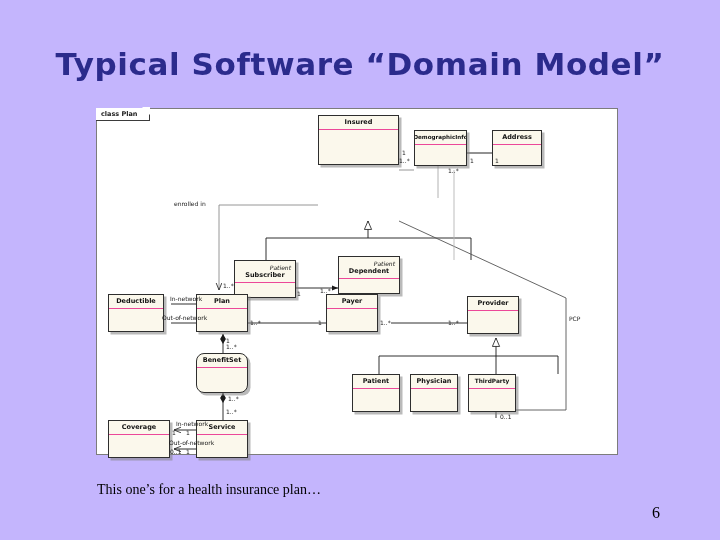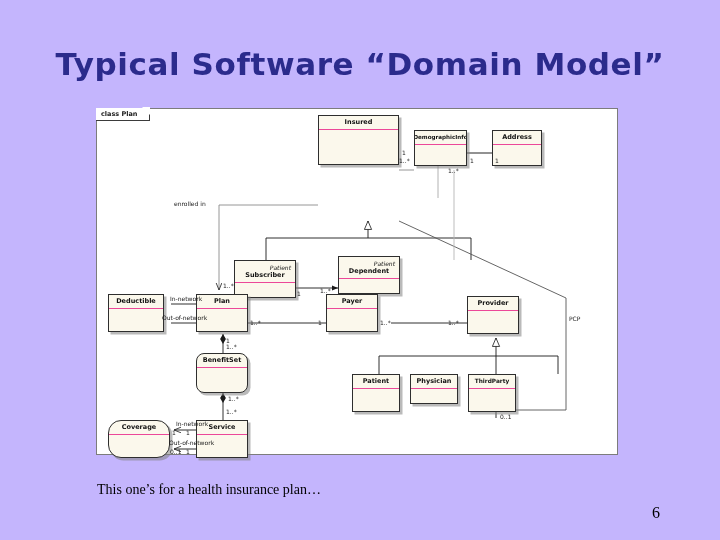--- a/index.html
+++ b/index.html
@@ -276,31 +276,31 @@
     <div class="cls" style="left:100px; top:245px; width:52px; height:40px;border-radius:8px;">
       <div class="hdr">BenefitSet</div>
       <div class="body"></div>
     </div>
 
     <div class="cls" style="left:256px; top:266px; width:48px; height:38px;">
       <div class="hdr">Patient</div>
       <div class="body"></div>
     </div>
 
-    <div class="cls" style="left:314px; top:266px; width:48px; height:30px;">
+    <div class="cls" style="left:314px; top:266px; width:48px; height:38px;">
       <div class="hdr">Physician</div>
       <div class="body"></div>
     </div>
 
     <div class="cls" style="left:372px; top:266px; width:48px; height:38px;">
       <div class="hdr" style="font-size:5.8px;">ThirdParty</div>
       <div class="body"></div>
     </div>
 
-    <div class="cls" style="left:12px; top:312px; width:62px; height:38px;border-radius:13px;">
+    <div class="cls" style="left:12px; top:312px; width:62px; height:38px;">
       <div class="hdr">Coverage</div>
       <div class="body"></div>
     </div>
 
     <div class="cls" style="left:100px; top:312px; width:52px; height:38px;">
       <div class="hdr">Service</div>
       <div class="body"></div>
     </div>
 
     <span class="elabel" style="left:78px; top:93px;">enrolled in</span>

